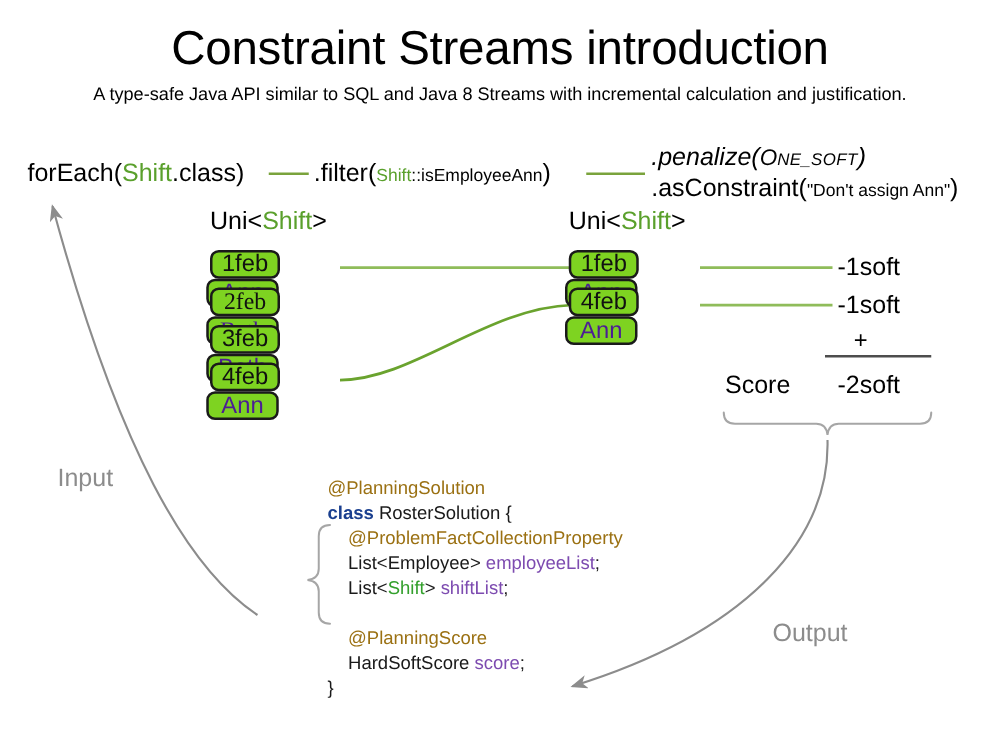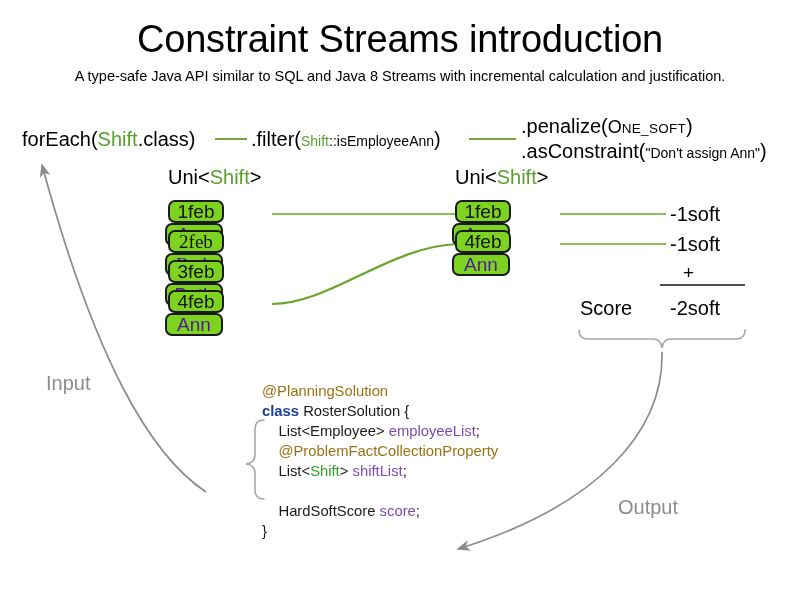--- a/index.html
+++ b/index.html
@@ -40,21 +40,21 @@
     left: 0; top: 68px;
     width: 800px;
     text-align: center;
     font-size: 14.5px;
   }
 
   
   .pipeline { font-size: 20px; }
   #pipe-foreach { left: 22px; top: 128px; }
   #pipe-filter  { left: 251px; top: 128px; }
-  #pipe-penalize    { left: 521px; top: 115px; }
+  #pipe-penalize    { left: 521px; top: 115px; font-style: italic; }
   #pipe-asconstraint{ left: 521px; top: 140px; }
 
   .cls-green { color: #5aa02c; }
   .small-arg {
     font-size: 14px;
     vertical-align: baseline;
   }
   .smallcaps-arg {
     font-size: 13.5px;
     letter-spacing: 0.3px;
@@ -208,21 +208,22 @@
   <div class="abs" id="plus-sign">+</div>
   <div class="abs" id="score-label">Score</div>
   <div class="abs" id="score-total">-2soft</div>
 
   <div class="abs io-caption" id="input-caption">Input</div>
   <div class="abs io-caption" id="output-caption">Output</div>
 
   <div class="abs" id="code-block">
       <span class="ln"><span class="k-anno">@PlanningSolution</span></span>
       <span class="ln"><span class="k-key">class </span><span class="k-plain">RosterSolution {</span></span>
+      <span class="ln"><span class="k-anno">    @ProblemFactCollectionProperty</span></span>
       <span class="ln"><span class="k-plain">    List&lt;Employee&gt; </span><span class="k-field">employeeList</span><span class="k-plain">;</span></span>
-      <span class="ln"><span class="k-anno">    @ProblemFactCollectionProperty</span></span>
       <span class="ln"><span class="k-plain">    List&lt;</span><span class="k-type-green">Shift</span><span class="k-plain">&gt; </span><span class="k-field">shiftList</span><span class="k-plain">;</span></span>
       <span class="blank-ln"></span>
+      <span class="ln"><span class="k-anno">    @PlanningScore</span></span>
       <span class="ln"><span class="k-plain">    HardSoftScore </span><span class="k-field">score</span><span class="k-plain">;</span></span>
       <span class="ln"><span class="k-plain">}</span></span>
     </div>
 
 </div>
 
 </body></html>

